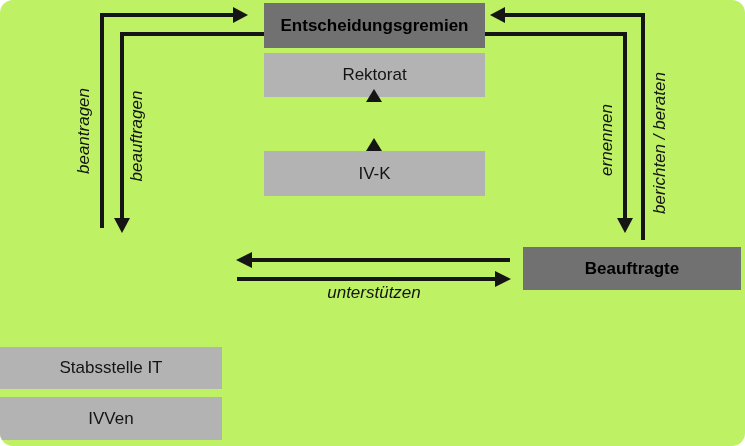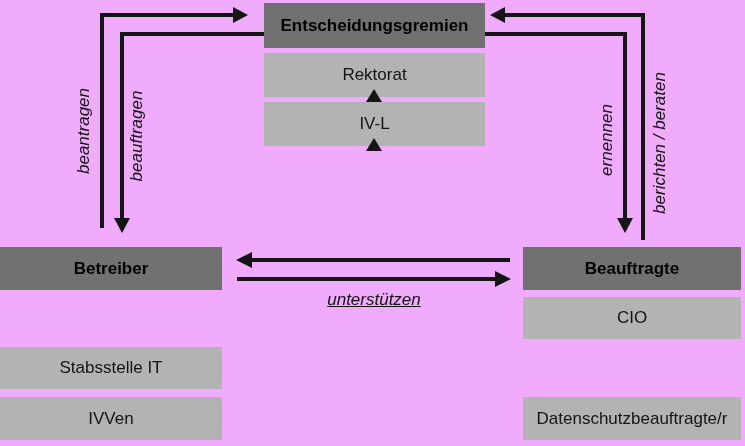--- a/index.html
+++ b/index.html
@@ -5,22 +5,23 @@
   html, body {
     margin: 0;
     padding: 0;
     background: #ffffff;
     font-family: "Liberation Sans", "DejaVu Sans", sans-serif;
   }
   .canvas {
     position: relative;
     width: 745px;
     height: 446px;
-    background: #f0abfc;
+    background: #bef264;
     overflow: hidden;
+    border-radius: 13px;
   }
   .box {
     position: absolute;
     display: flex;
     align-items: center;
     justify-content: center;
     font-size: 17px;
     color: #141414;
     white-space: nowrap;
     text-align: center;
@@ -100,31 +101,28 @@
     transform: rotate(-90deg);
   }
 </style>
 </head>
 <body>
 
 <div class="canvas">
 
   <div class="box header c-col c-header">Entscheidungsgremien</div>
   <div class="box item c-col c-item0">Rektorat</div>
-  <div class="box item c-col c-item1">IV-L</div>
+  <div class="box item c-col c-item2">IV-K</div>
   <div class="tri up-small" style="left:366px; top:89px;"></div>
   <div class="tri up-small" style="left:366px; top:138px;"></div>
 
-  <div class="box header l-col s-header">Betreiber</div>
   <div class="box item l-col s-item1">Stabsstelle IT</div>
   <div class="box item l-col s-item2">IVVen</div>
 
   <div class="box header r-col s-header">Beauftragte</div>
-  <div class="box item r-col s-item0">CIO</div>
-  <div class="box item r-col s-item2">Datenschutzbeauftragte/r</div>
 
   <div class="line" style="left:100px; top:13px; width:4px; height:215px;"></div>
   <div class="line" style="left:100px; top:13px; width:134px; height:4px;"></div>
   <div class="tri right" style="left:233px; top:7px;"></div>
   <div class="edge-label vertical" style="left:24px; top:121px; width:120px; height:20px;">beantragen</div>
 
   <div class="line" style="left:120px; top:32px; width:144px; height:4px;"></div>
   <div class="line" style="left:120px; top:32px; width:4px; height:186px;"></div>
   <div class="tri down" style="left:114px; top:218px;"></div>
   <div class="edge-label vertical" style="left:77px; top:126px; width:120px; height:20px;">beauftragen</div>
@@ -137,15 +135,15 @@
   <div class="line" style="left:485px; top:32px; width:142px; height:4px;"></div>
   <div class="line" style="left:623px; top:32px; width:4px; height:186px;"></div>
   <div class="tri down" style="left:617px; top:218px;"></div>
   <div class="edge-label vertical" style="left:547px; top:130px; width:120px; height:20px;">ernennen</div>
 
   <div class="line" style="left:252px; top:258px; width:258px; height:4px;"></div>
   <div class="tri left-mid" style="left:236px; top:252px;"></div>
 
   <div class="line" style="left:237px; top:277px; width:258px; height:4px;"></div>
   <div class="tri right-mid" style="left:495px; top:271px;"></div>
-  <div class="edge-label" style="left:264px; top:290px; width:220px;text-decoration:underline;">unterstützen</div>
+  <div class="edge-label" style="left:264px; top:283px; width:220px;">unterstützen</div>
 
 </div>
 
 </body></html>

